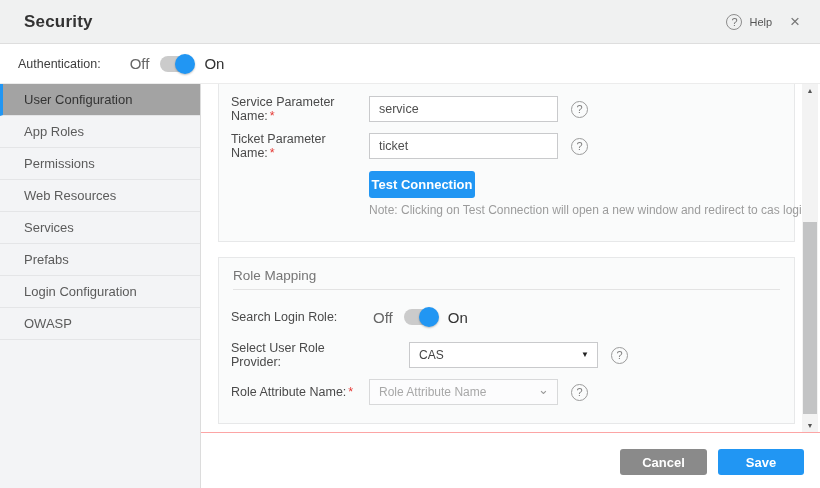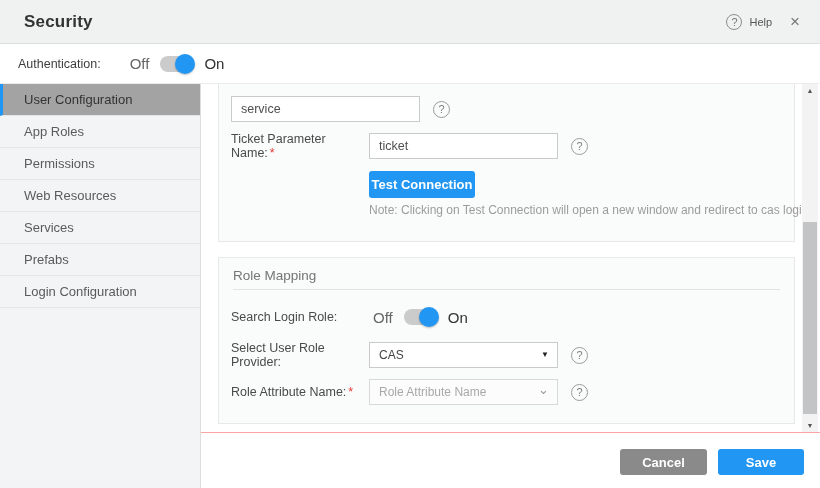--- a/index.html
+++ b/index.html
@@ -54,21 +54,21 @@
 
   .btn { border:none; border-radius:3px; color:#fff; font-size:13px; font-weight:600;
          font-family:inherit; cursor:pointer; }
   .btn-test { width:106px; height:27px; background:#2196f3; }
   .note { position:absolute; left:150px; top:119px; font-size:12px; color:#9c9c9c; white-space:nowrap; }
 
   .panel-title { position:absolute; left:14px; top:10px; font-size:13.5px; color:#757575; }
   .panel-divider { position:absolute; left:14px; right:14px; top:31px; border-top:1px solid #e3e3e3; }
 
   .select-box { position:relative; width:189px; height:26px; border:1px solid #c9cacc; background:#fff;
-                font-size:12px; color:#444; line-height:24px; padding:0 9px; cursor:pointer; }
+                font-size:12px; color:#444; line-height:24px; padding:0 9px; cursor:pointer;margin-left:40px; }
   .select-box .arrow { position:absolute; right:8px; top:0; line-height:24px; font-size:8px; color:#222; }
   .combo-box { position:relative; width:189px; height:26px; border:1px solid #d8d9da; background:#fcfcfd;
                font-size:12px; color:#a8a8a8; line-height:24px; padding:0 9px; cursor:pointer; }
   .combo-box .chev { position:absolute; right:8px; top:-2px; line-height:24px; font-size:13px; color:#999; }
 
   
   .vscroll { position:absolute; top:0; right:2px; width:16px; height:348px; background:#f3f3f3; }
   .vs-btn { position:absolute; left:0; width:16px; height:13px; text-align:center; font-size:7px;
             color:#555; line-height:13px; cursor:pointer; }
   .vs-up { top:0; } .vs-down { bottom:0; }
@@ -105,27 +105,31 @@
   </div>
 
   <div class="sidebar">
     <div class="side-item active">User Configuration</div>
     <div class="side-item">App Roles</div>
     <div class="side-item">Permissions</div>
     <div class="side-item">Web Resources</div>
     <div class="side-item">Services</div>
     <div class="side-item">Prefabs</div>
     <div class="side-item">Login Configuration</div>
+    <div class="side-item">OWASP</div>
   </div>
 
   <div class="content">
     <div class="scrollarea">
 
       <div class="panel panel-1">
         <div class="row" style="top:14px;">
+          <span class="f-label">
+            <span>Service Parameter Name:</span><span class="req">*</span>
+          </span>
           <input class="txt-input" type="text" value="service" style="">
           <span class="help-icon">?</span>
         </div>
         <div class="row" style="top:51px;">
           <span class="f-label">
             <span>Ticket Parameter Name:</span><span class="req">*</span>
           </span>
           <input class="txt-input" type="text" value="ticket" style="">
           <span class="help-icon">?</span>
         </div>

